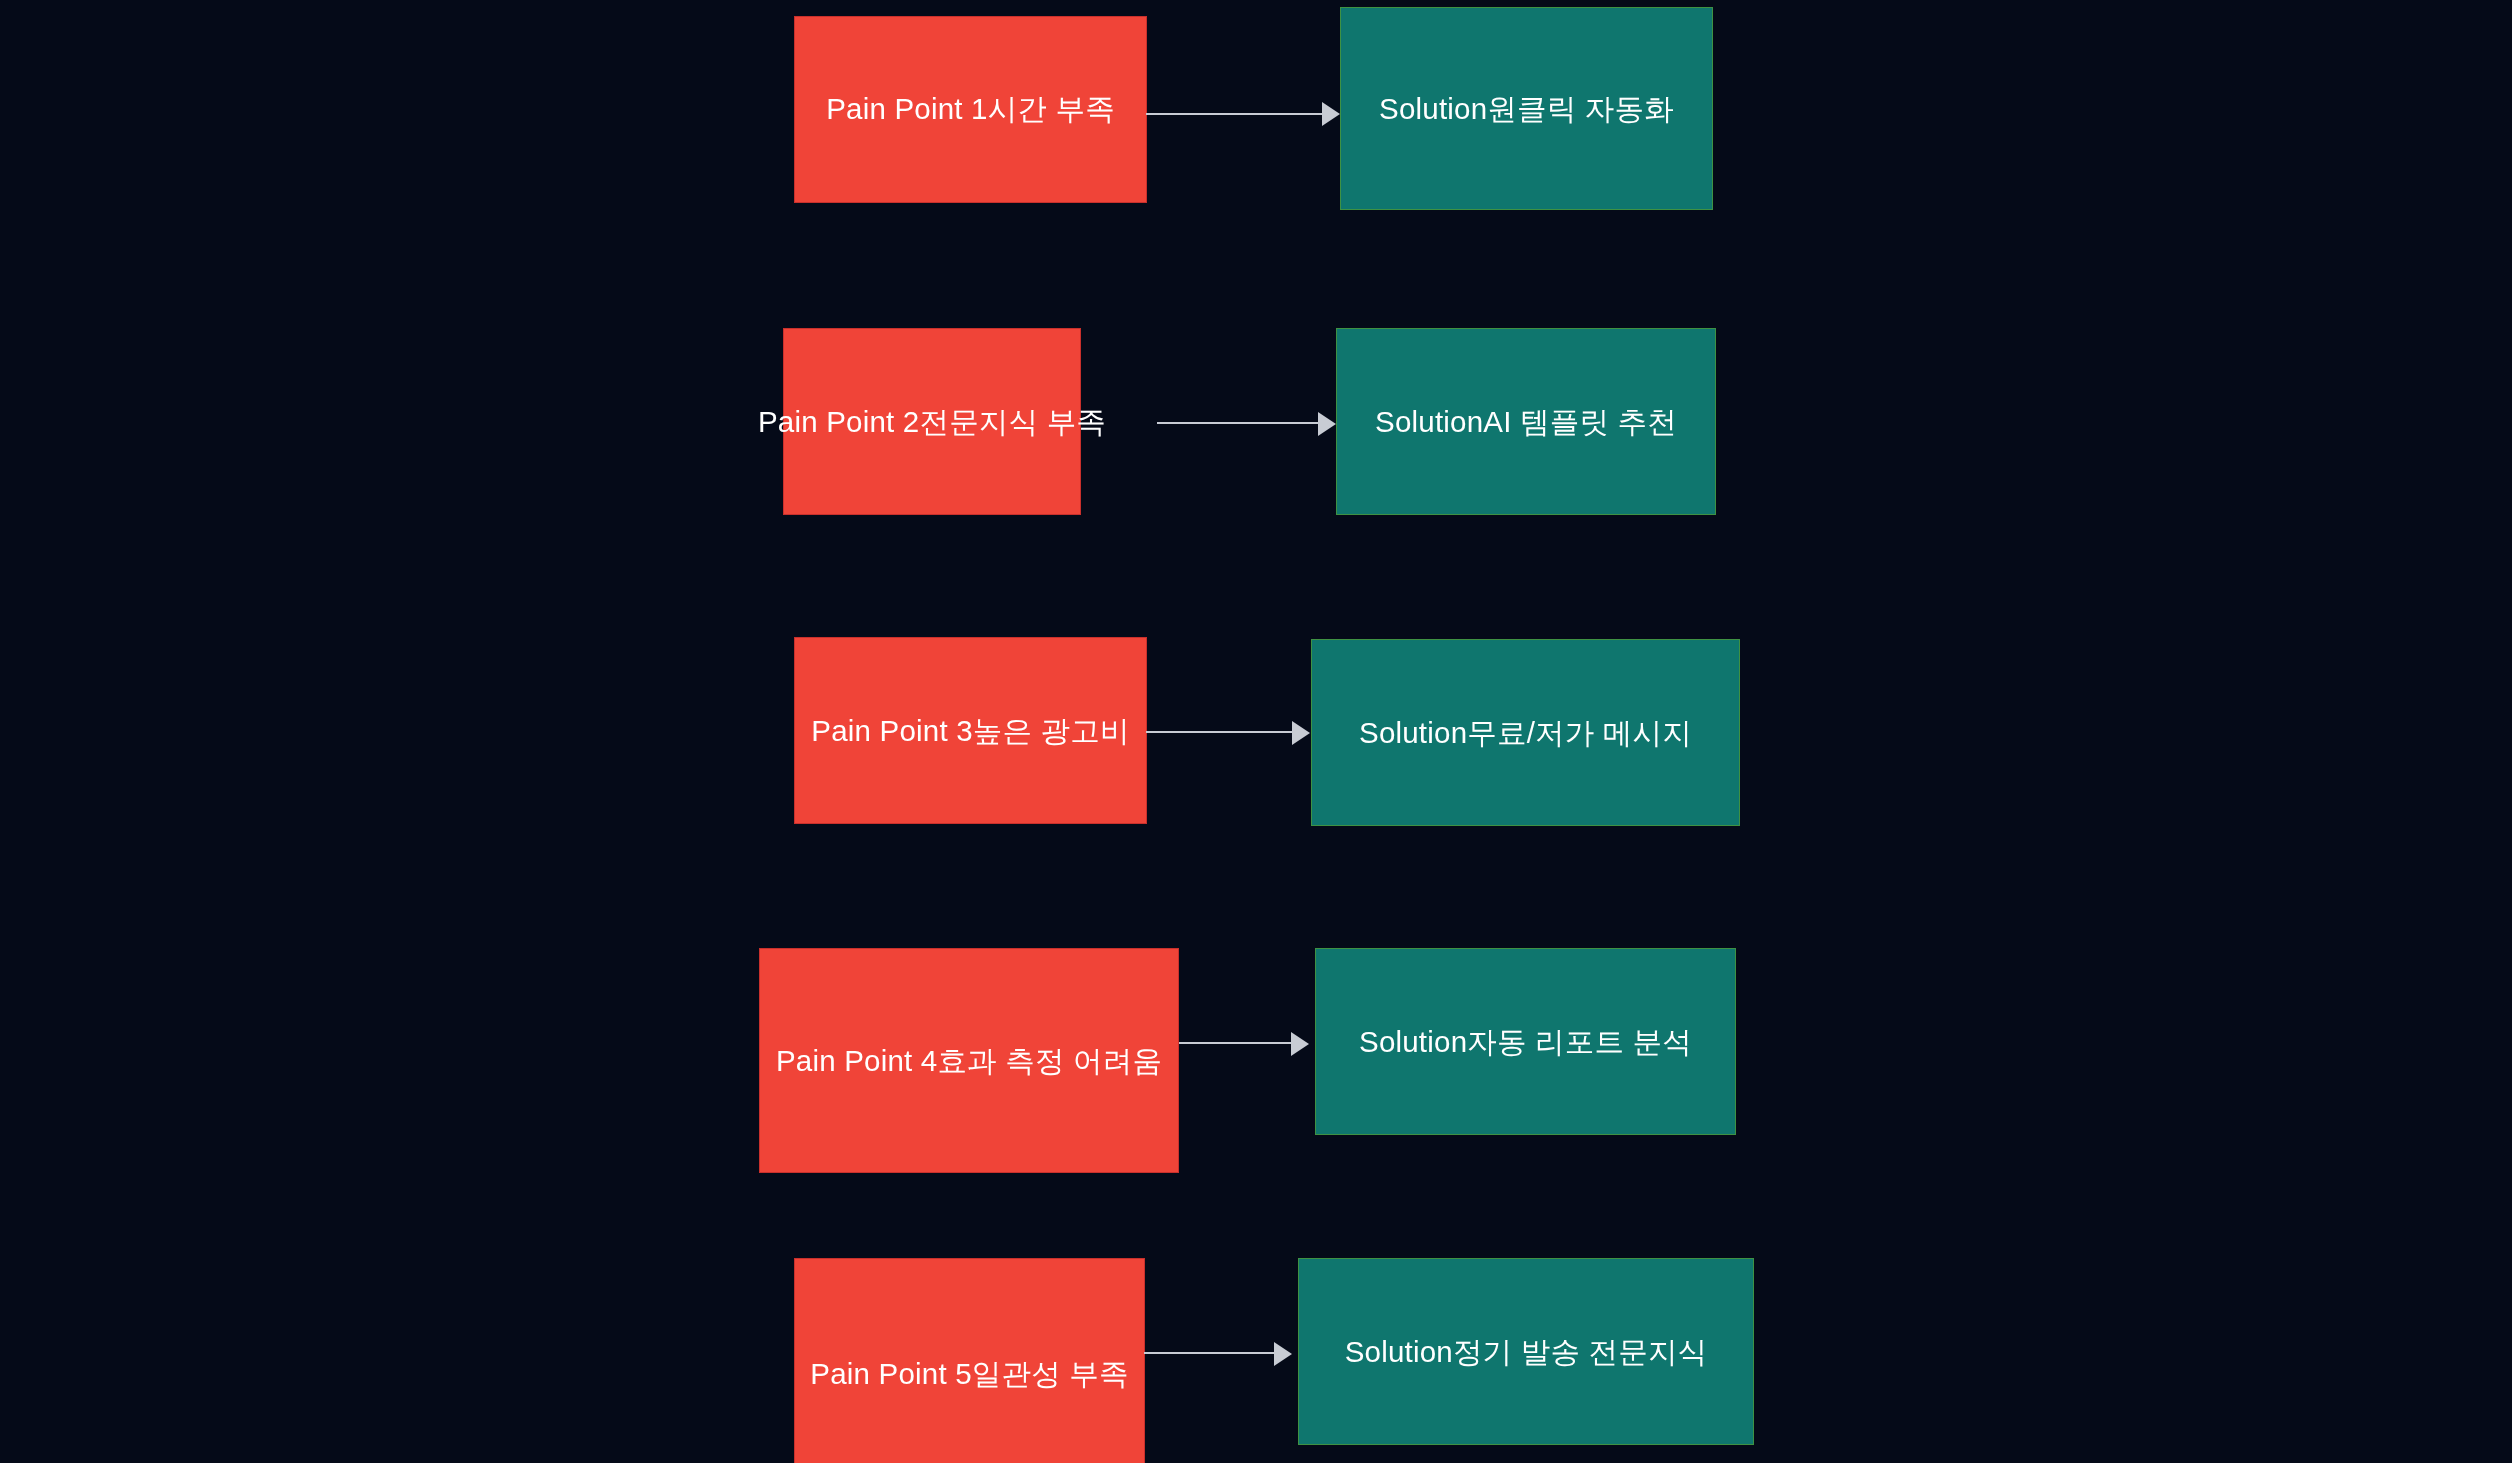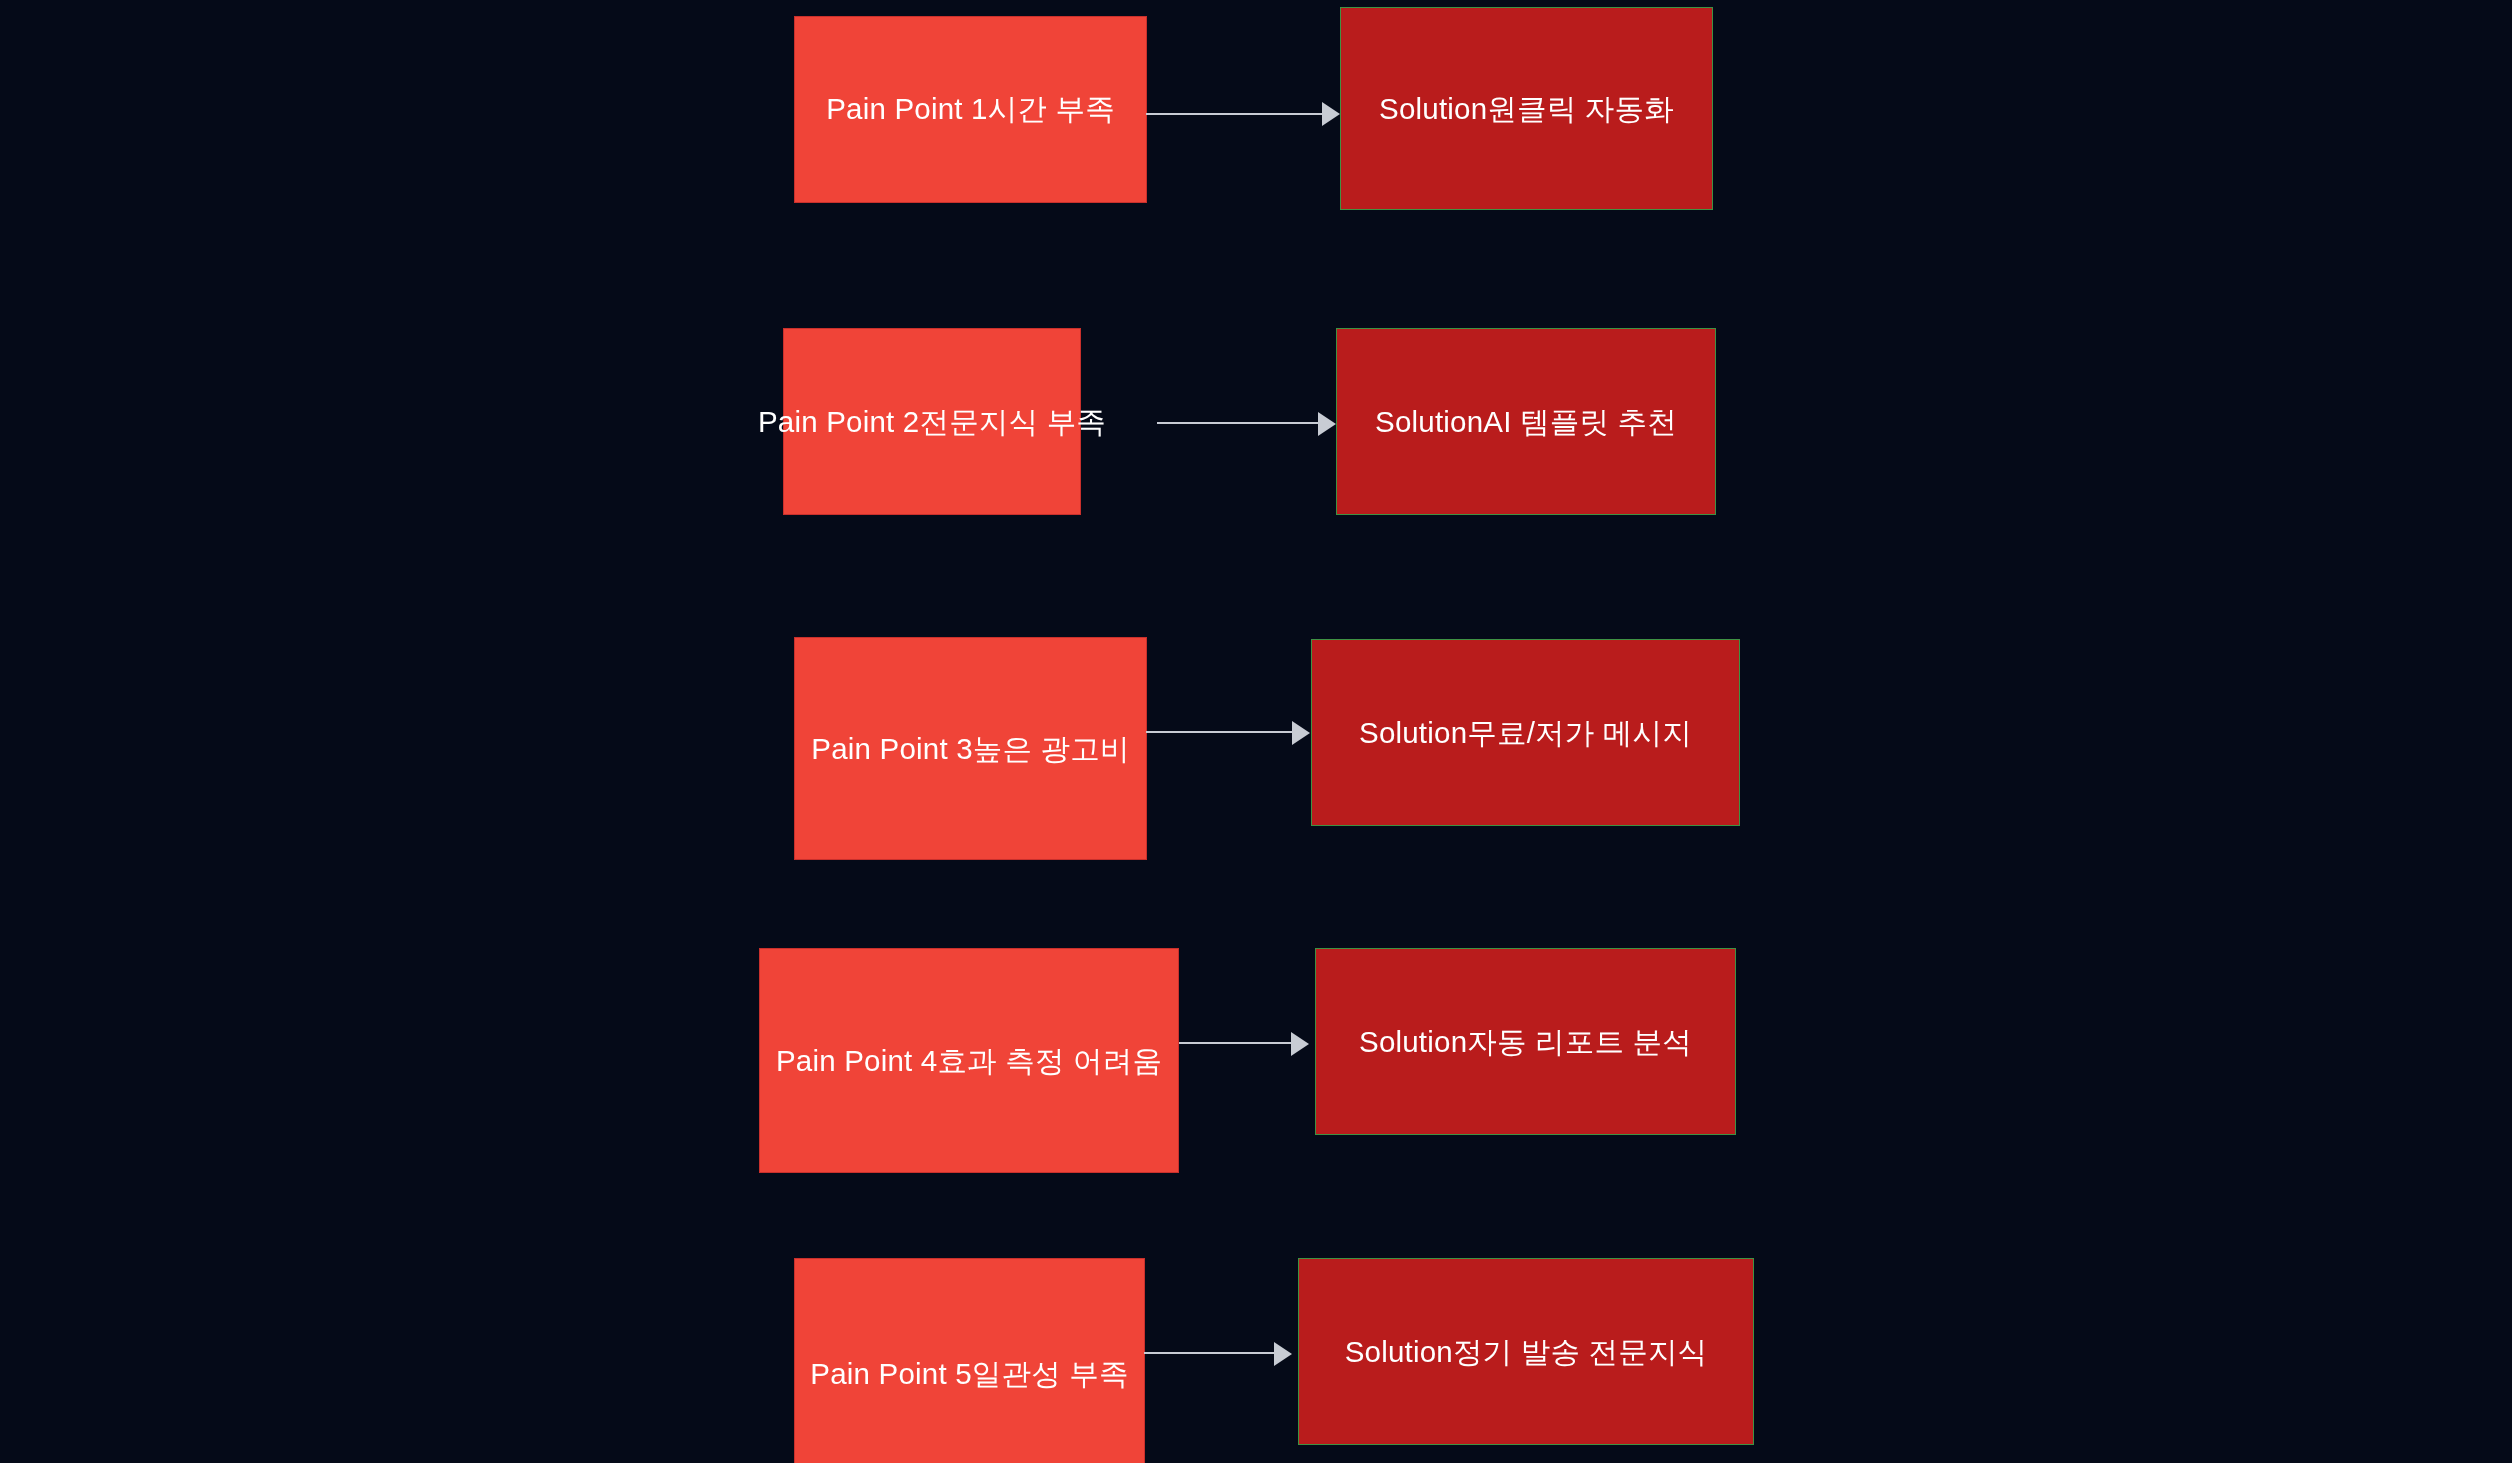--- a/index.html
+++ b/index.html
@@ -30,21 +30,21 @@
     line-height: 1.42;
     font-weight: 400;
     letter-spacing: 0.2px;
     -webkit-font-smoothing: antialiased;
   }
   .node.pain {
     background: #f04438;
     border: 1.8px solid #c9302c;
   }
   .node.sol {
-    background: #b91c1c;
+    background: #0f766e;
     border: 1.8px solid #3f9243;
   }
   .node .line1,
   .node .line2 {
     display: block;
     white-space: nowrap;
   }
   .edge {
     position: absolute;
     height: 0;
@@ -79,21 +79,21 @@
     <span class="line1">Pain Point 2</span>
     <span class="line2">전문지식 부족</span>
   </div>
   <div class="edge" style="left:1157px; top:422px; width:166px;"></div>
   <div class="arrowhead" style="left:1318px; top:412px;"></div>
   <div class="node sol" style="left:1336px; top:328px; width:380px; height:187px;">
     <span class="line1">Solution</span>
     <span class="line2">AI 템플릿 추천</span>
   </div>
 
-  <div class="node pain" style="left:794px; top:637px; width:353px; height:223px;">
+  <div class="node pain" style="left:794px; top:637px; width:353px; height:187px;">
     <span class="line1">Pain Point 3</span>
     <span class="line2">높은 광고비</span>
   </div>
   <div class="edge" style="left:1146px; top:731px; width:151px;"></div>
   <div class="arrowhead" style="left:1292px; top:721px;"></div>
   <div class="node sol" style="left:1311px; top:639px; width:429px; height:187px;">
     <span class="line1">Solution</span>
     <span class="line2">무료/저가 메시지</span>
   </div>
 

